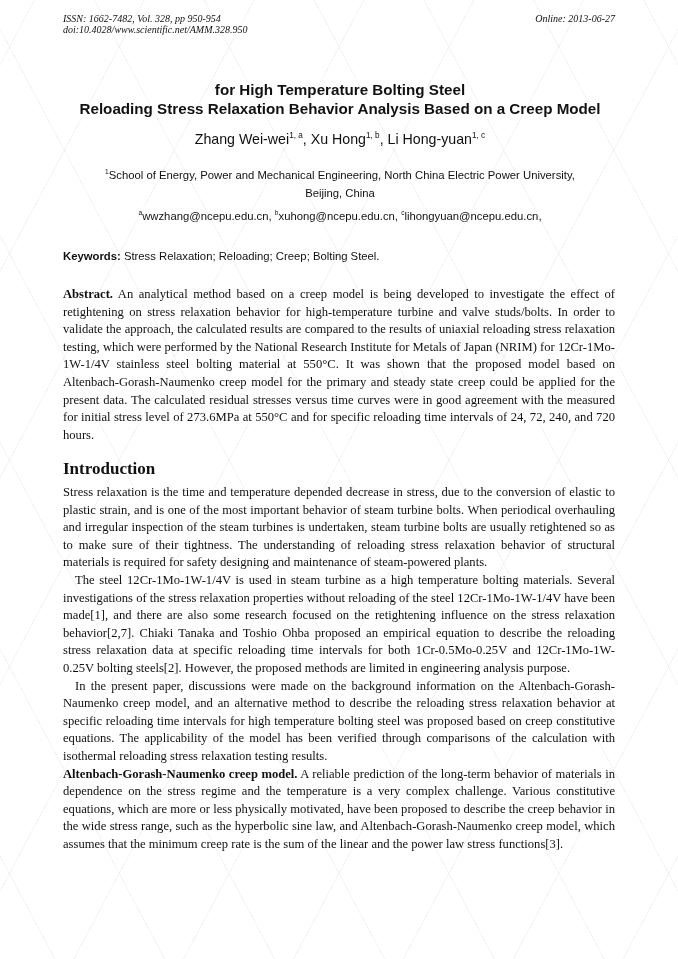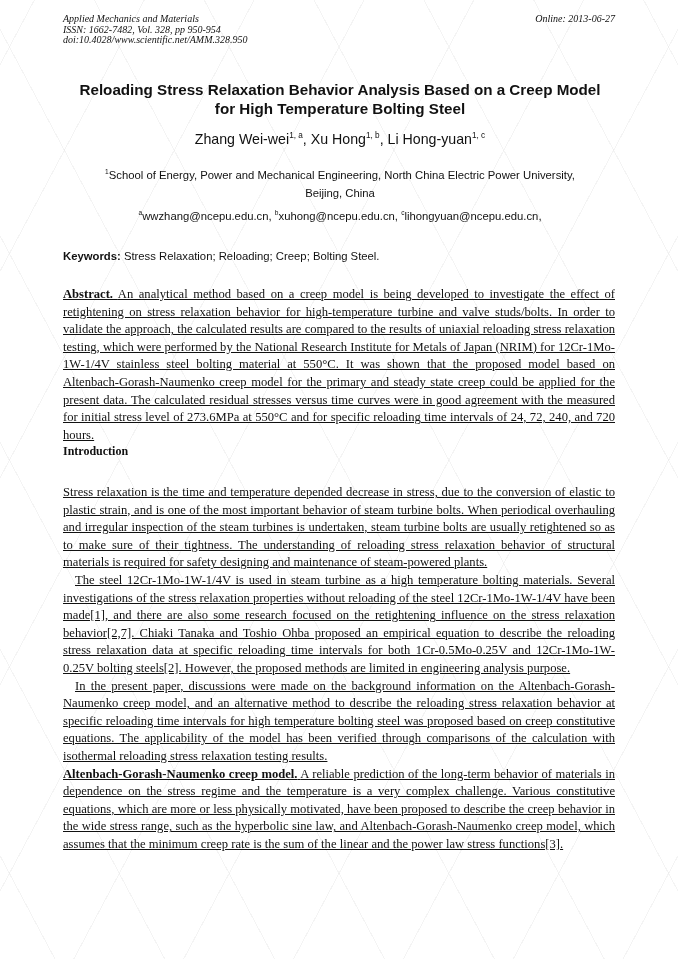--- a/index.html
+++ b/index.html
@@ -95,54 +95,52 @@
     }
     .keywords b { font-weight: bold; margin-top: 41px; }
     .body-text {
       position: absolute;
       left: 63px;
       width: 552px;
       font-family: "Liberation Serif", serif;
       font-size: 12.6px;
       line-height: 17.6px;
       text-align: justify;
-      text-decoration: underline;
     }
     .body-text p {
       margin: 0;
     }
     .body-text p.indent { text-indent: 12px; }
     .abstract { top: 286px; }
     .intro-heading {
       position: absolute;
-      top: 443px;
+      top: 460px;
       left: 63px;
       font-family: "Liberation Serif", serif;
       font-weight: bold;
-      font-size: 12px;
+      font-size: 17px;
       line-height: 17px;
     }
     .intro { top: 484px; }
     b.lead { font-weight: bold; }
   </style>
 </head>
 <body>
 
 <div class="watermark"></div>
 
 <div class="header">
-  <div>Applied Mechanics and Materials</div>
   <div>ISSN: 1662-7482, Vol. 328, pp 950-954</div>
   <div>doi:10.4028/www.scientific.net/AMM.328.950</div>
   <div class="online">Online: 2013-06-27</div>
 </div>
 
 <div class="title">
+  <div>for High Temperature Bolting Steel</div>
   <div>Reloading Stress Relaxation Behavior Analysis Based on a Creep Model</div>
-  <div>for High Temperature Bolting Steel</div>
 </div>
 
 <div class="authors">
   <span>Zhang Wei-wei</span><sup>1, a</sup><span>, </span><span>Xu Hong</span><sup>1, b</sup><span>, </span><span>Li Hong-yuan</span><sup>1, c</sup>
 </div>
 
 <div class="affil">
   <div><sup>1</sup><span>School of Energy, Power and Mechanical Engineering, North China Electric Power University,</span></div>
   <div>Beijing, China</div>
 </div>

